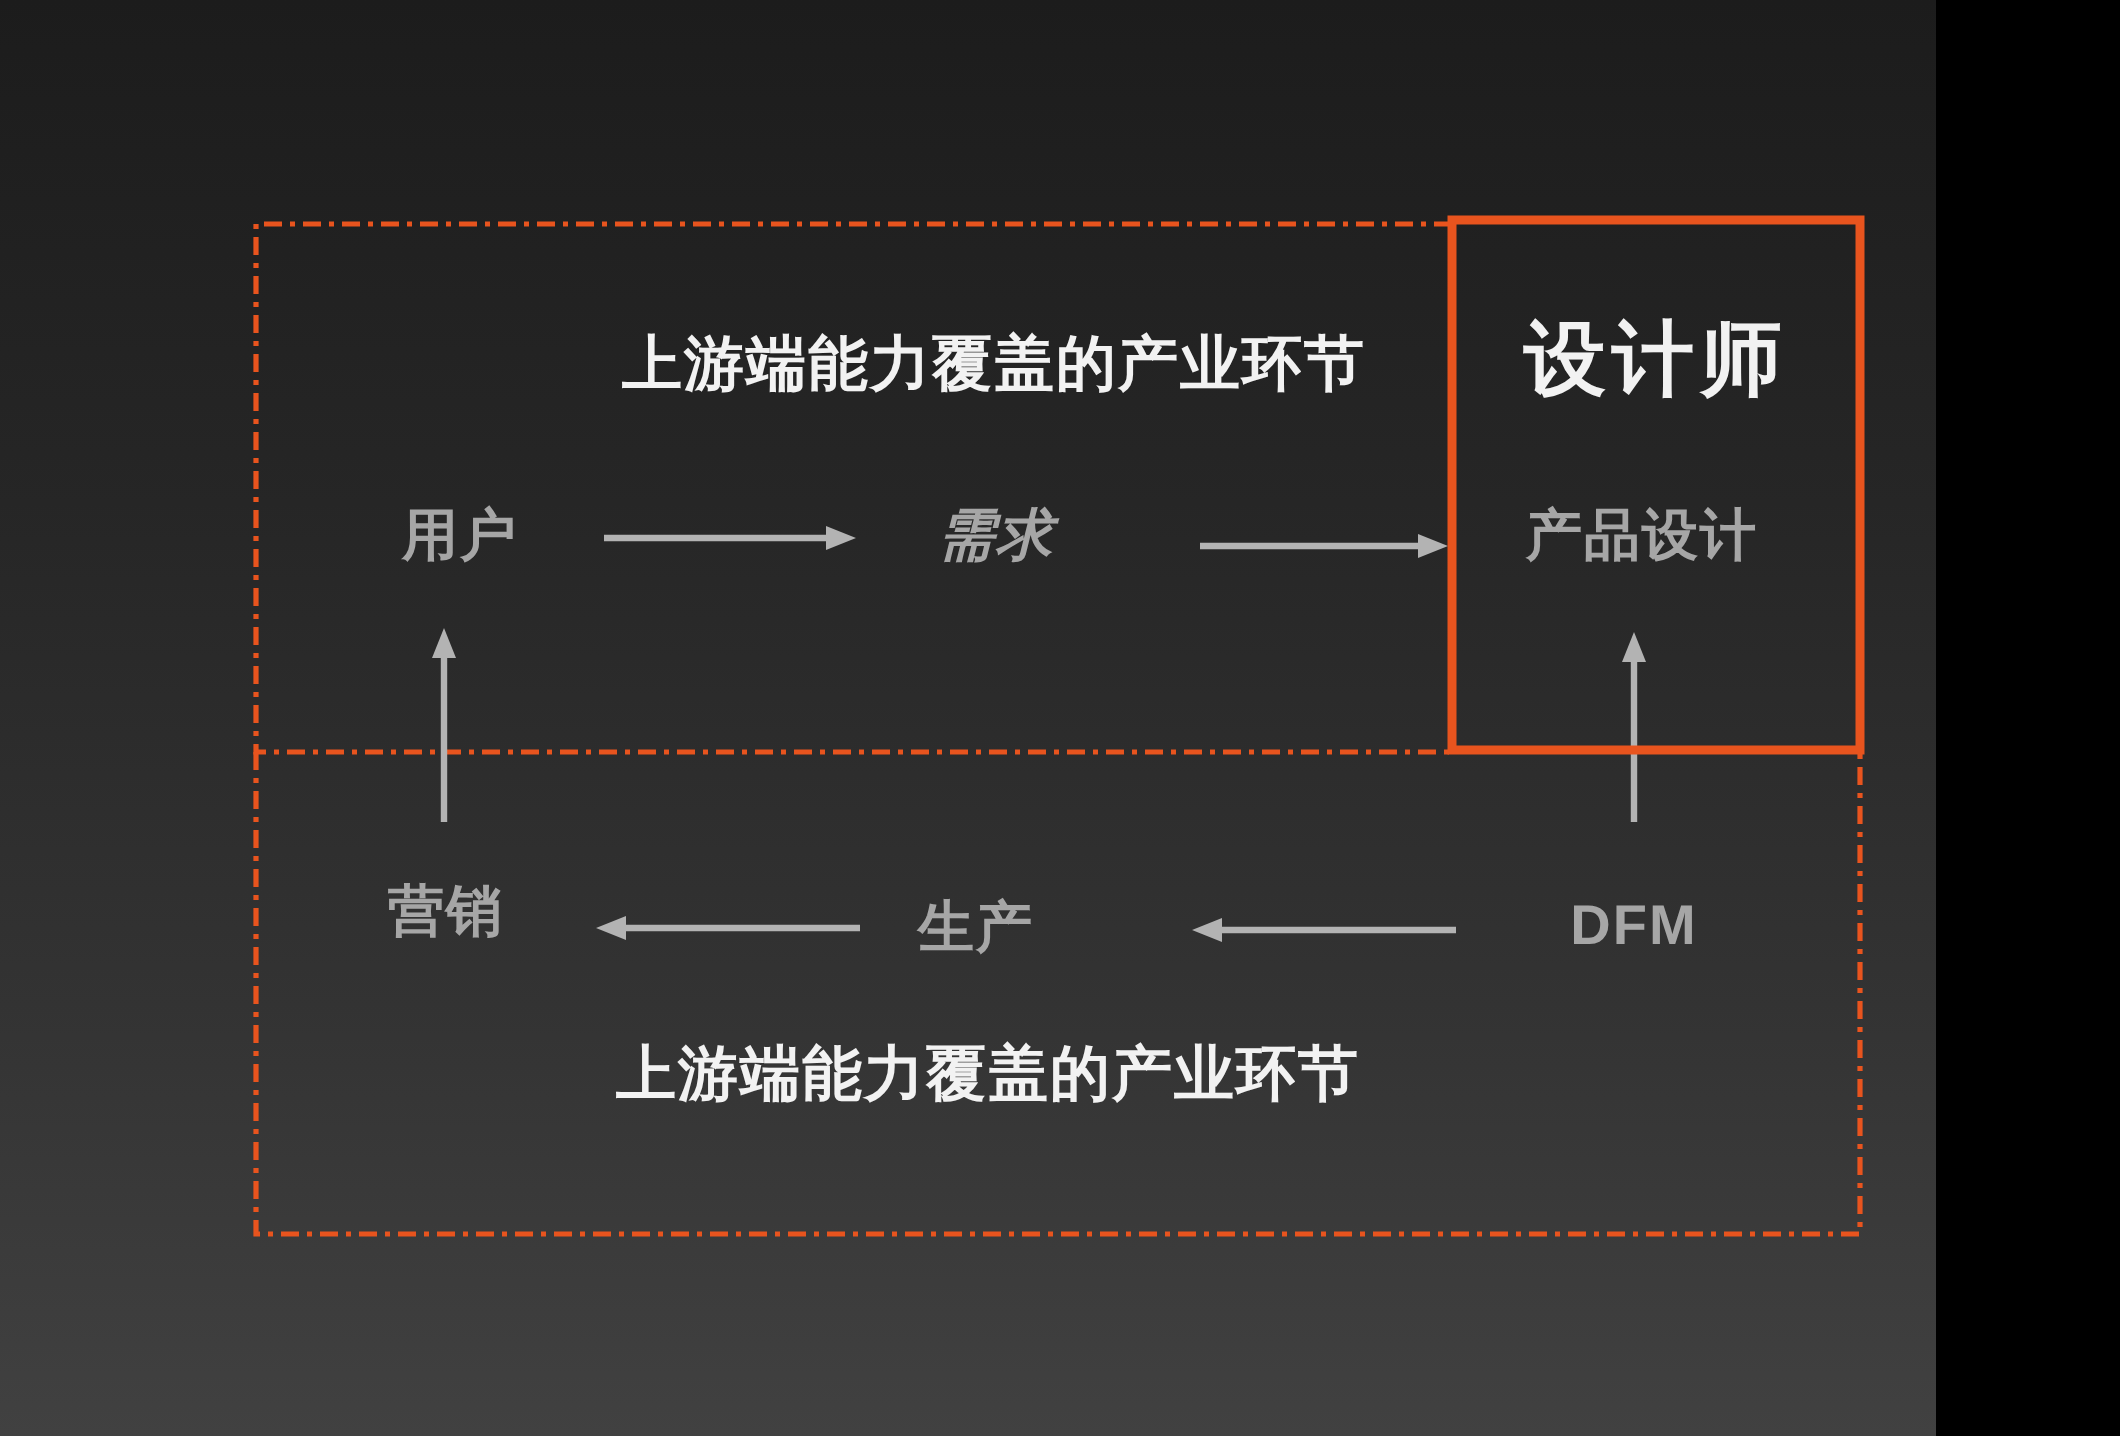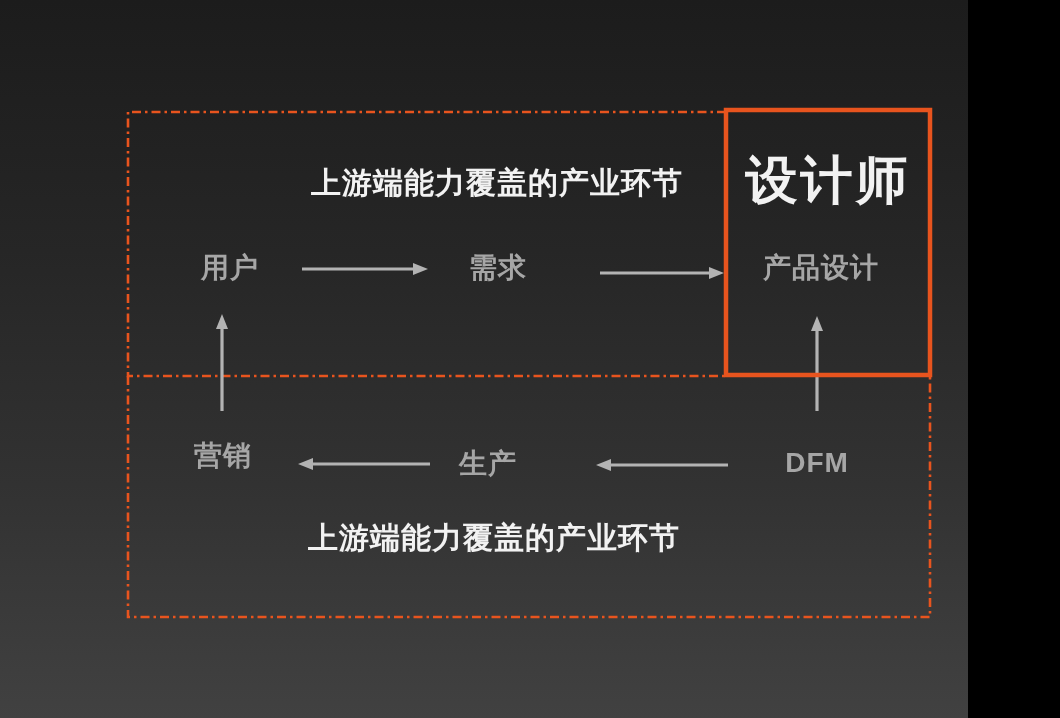--- a/index.html
+++ b/index.html
@@ -50,21 +50,21 @@
   .txt {
     position: absolute;
     transform: translate(-50%, -50%);
     white-space: nowrap;
     font-weight: 700;
     line-height: 1;
     letter-spacing: 1px;
   }
   .heading { font-size: 30px; color: var(--heading-text, #F2F2F2); }
   .node    { font-size: 28px; color: var(--node-text, #A6A6A6); }
-  .designer-title { font-size: 52px; color: var(--heading-text, #F2F2F2); letter-spacing: 3px; text-align: right; }
+  .designer-title { font-size: 41px; color: var(--heading-text, #F2F2F2); letter-spacing: 3px; text-align: right; }
 </style>
 </head>
 <body>
 
 <div class="stage">
 
   <svg class="lines" viewBox="0 0 1060 718" aria-hidden="true">
     <defs>
       <marker id="ah" markerUnits="userSpaceOnUse" markerWidth="18" markerHeight="16" refX="1" refY="7" orient="auto">
         <path class="arrowhead" d="M1,1 L16,7 L1,13 Z"></path>
@@ -80,21 +80,21 @@
     <line class="arrow" x1="430" y1="464" x2="313" y2="464" marker-end="url(#ah)"></line>
     <line class="arrow" x1="728" y1="465" x2="611" y2="465" marker-end="url(#ah)"></line>
     <line class="arrow" x1="222" y1="411" x2="222" y2="329" marker-end="url(#ah)"></line>
     <line class="arrow" x1="817" y1="411" x2="817" y2="331" marker-end="url(#ah)"></line>
 
     <rect class="solid-border" x="726" y="110" width="204" height="265"></rect>
   </svg>
 
   <div class="txt heading" style="left:497px; top:183px;">上游端能力覆盖的产业环节</div>
   <div class="txt node" style="left:230px; top:268px;">用户</div>
-  <div class="txt node" style="left:498px; top:268px;">需求</div>
+  <div class="txt node" style="left:498px; top:268px;font-style:italic;">需求</div>
 
   <div class="txt designer-title" style="left:828px; top:180px;">设计师</div>
   <div class="txt node" style="left:821px; top:268px;">产品设计</div>
 
   <div class="txt node" style="left:223px; top:456px;">营销</div>
   <div class="txt node" style="left:488px; top:464px;">生产</div>
   <div class="txt node" style="left:817px; top:463px;">DFM</div>
   <div class="txt heading" style="left:494px; top:538px;">上游端能力覆盖的产业环节</div>
 
 </div>

